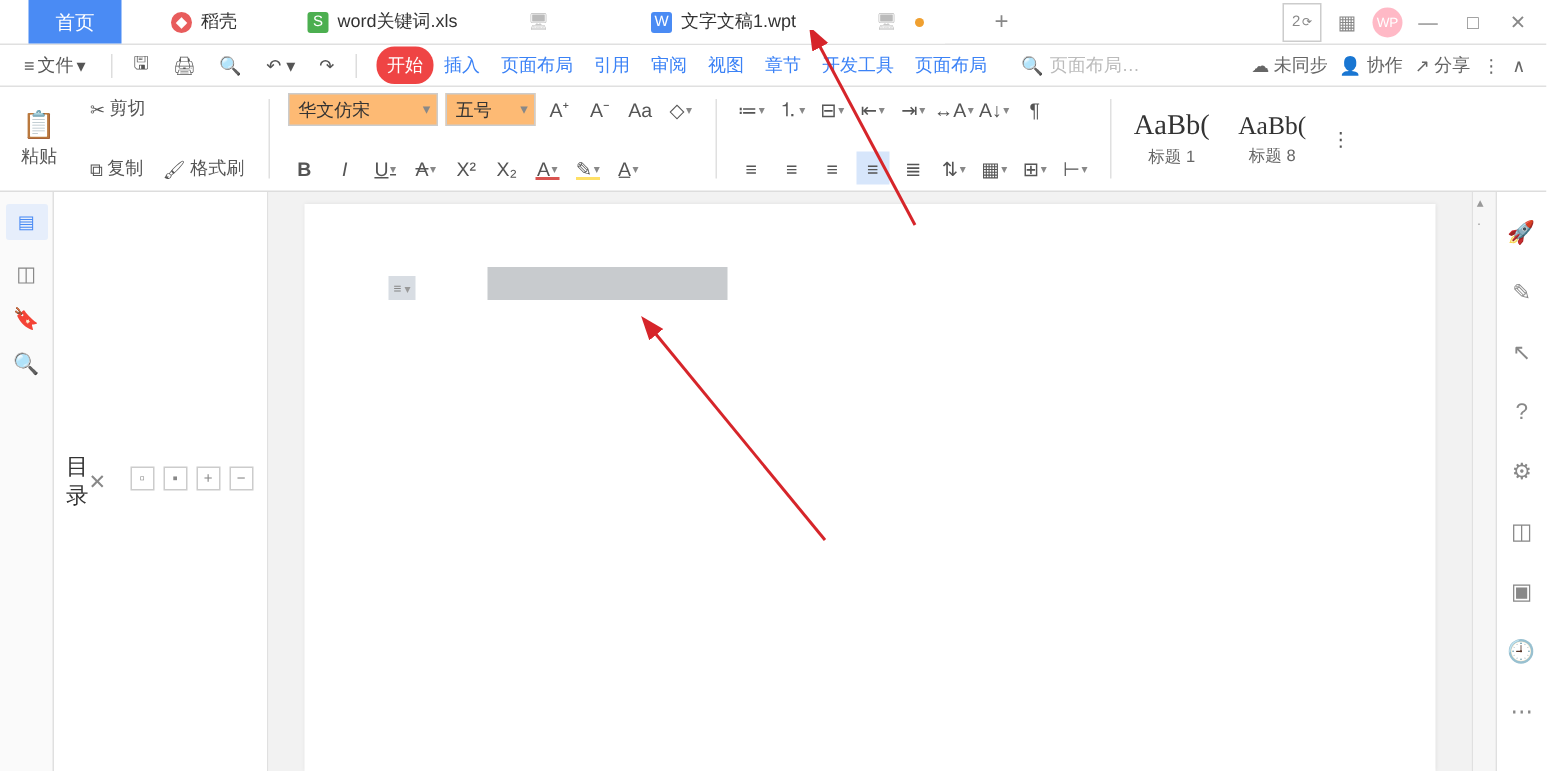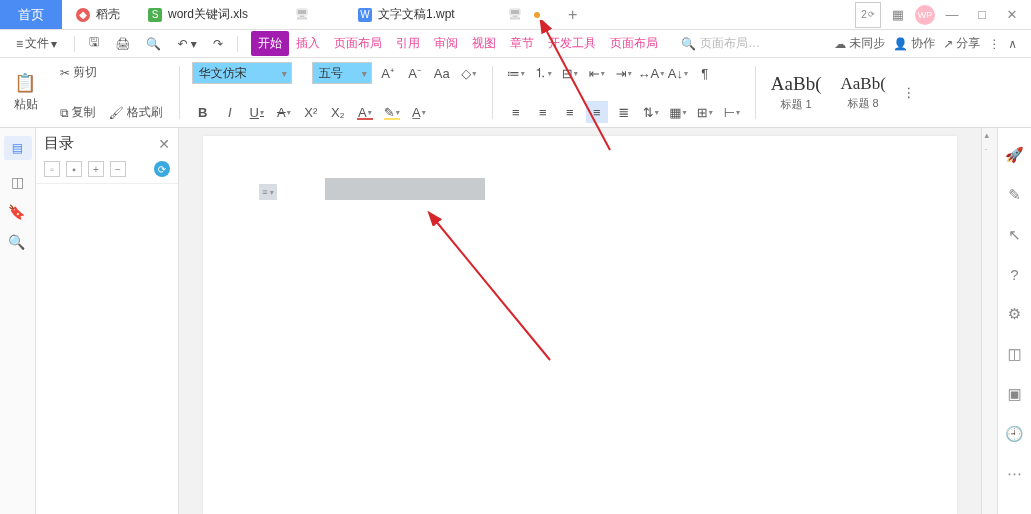--- a/index.html
+++ b/index.html
@@ -1,73 +1,73 @@
 <!DOCTYPE html>
 <html><head>
 <meta charset="utf-8">
 <style>
 * { box-sizing: border-box; margin: 0; padding: 0; font-family: "Microsoft YaHei", sans-serif; }
 body { width: 1031px; height: 514px; background: #fff; overflow: hidden; position: relative; font-size: 12px; color: #333; }
 
 
 .titlebar { height: 30px; display: flex; align-items: stretch; background: #fff; border-bottom: 1px solid #e0e0e0; }
-.titlebar .tab { display: flex; align-items: center; padding: 0 14px; gap: 6px; position: relative; cursor: pointer; }
+.titlebar .tab { display: flex; align-items: center; padding: 0 14px; gap: 6px; position: relative; cursor: pointer; margin-left: 19px; }
 .titlebar .tab.home { background: #4a8bf4; color: #fff; padding: 0 18px; font-size: 13px; }
 .titlebar .tab-close { width: 7px; height: 7px; font-size: 10px; color: #aaa; cursor: pointer; margin-left: 8px; }
 .tab-ico { width: 14px; height: 14px; display: inline-flex; align-items: center; justify-content: center; border-radius: 2px; font-size: 10px; color: #fff; }
 .ico-red { background: #e85c5c; border-radius: 50%; }
 .ico-green { background: #4caf50; }
 .ico-blue { background: #4a8bf4; }
 .spacer { flex: 1; }
 .sys-btns { display: flex; align-items: center; gap: 4px; padding-right: 6px; }
 .sys-btn { width: 26px; height: 26px; display: flex; align-items: center; justify-content: center; color: #888; cursor: pointer; font-size: 13px; border: 1px solid transparent; }
 .sys-btn.box { border: 1px solid #ccc; font-size: 10px; }
 .avatar { width: 20px; height: 20px; border-radius: 50%; background: #ffb9c6; color: #fff; font-size: 9px; display: flex; align-items: center; justify-content: center; }
 .dot-indicator { width: 6px; height: 6px; border-radius: 50%; background: #f0a030; margin-left: 6px; }
 .pc-ico { font-size: 11px; color: #bbb; margin-left: 8px; }
 
 
 .menubar { height: 28px; display: flex; align-items: center; padding: 0 8px; gap: 6px; border-bottom: 1px solid #e0e0e0; font-size: 12px; }
 .menubar .mb-btn { padding: 2px 5px; cursor: pointer; color: #555; display: inline-flex; align-items: center; gap: 2px; }
 .menubar .mb-btn.file { padding: 2px 8px; }
 .menubar .sep { width: 1px; height: 16px; background: #ddd; margin: 0 3px; }
 .ribbon-tabs { display: flex; gap: 0; margin-left: 4px; }
-.ribbon-tab { padding: 4px 7px; cursor: pointer; color: #ec4899; }
-.ribbon-tab.active { background: #a21caf; color: #fff; border-radius: 2px; text-align: center; }
+.ribbon-tab { padding: 4px 7px; cursor: pointer; color: #3b82f6; }
+.ribbon-tab.active { background: #ef4444; color: #fff; border-radius: 12px; text-align: center; }
 .search-box { display: flex; align-items: center; gap: 4px; color: #bbb; margin-left: 10px; }
 .right-tools { display: flex; align-items: center; gap: 8px; margin-left: auto; padding-right: 6px; }
 .right-tool { display: flex; align-items: center; gap: 3px; color: #666; cursor: pointer; }
 
 
 .ribbon { height: 70px; border-bottom: 1px solid #ddd; display: flex; align-items: stretch; padding: 4px 6px; gap: 6px; }
 .group { display: flex; flex-direction: column; justify-content: space-between; padding: 0 4px; }
 .group-row { display: flex; align-items: center; gap: 5px; }
 .vsep { width: 1px; background: #e0e0e0; margin: 4px 2px; }
 .big-btn { display: flex; flex-direction: column; align-items: center; justify-content: center; gap: 2px; padding: 2px 6px; cursor: pointer; color: #555; width: 40px; }
 .big-btn .ico { font-size: 18px; }
 .small-btn { padding: 2px 4px; cursor: pointer; color: #555; display: inline-flex; align-items: center; gap: 3px; }
-.font-select { border: 1px solid #ccc; height: 22px; padding: 0 18px 0 6px; display: flex; align-items: center; position: relative; cursor: pointer; min-width: 100px; background: #7dd3fc; }
-.font-select.size { min-width: 60px; margin-left: 15px; }
+.font-select { border: 1px solid #ccc; height: 22px; padding: 0 18px 0 6px; display: flex; align-items: center; position: relative; cursor: pointer; min-width: 100px; background: #fdba74; }
+.font-select.size { min-width: 60px; }
 .font-select::after { content: "▾"; position: absolute; right: 4px; color: #888; font-size: 10px; }
 .fmt-btn { width: 22px; height: 22px; display: flex; align-items: center; justify-content: center; cursor: pointer; color: #555; font-size: 13px; position: relative; }
 .fmt-btn.dd::after { content: "▾"; font-size: 8px; color: #888; margin-left: 1px; }
 .fmt-btn.active { background: #d7e6fb; }
 .underline-bar { position: absolute; bottom: 3px; left: 3px; right: 3px; height: 2px; }
 .style-item { display: flex; flex-direction: column; align-items: center; padding: 2px 6px; cursor: pointer; border: 1px solid transparent; gap: 2px; }
 .style-item.sel { border: 1px solid #94bef0; background: #eaf2fd; }
 .style-prev { font-family: serif; }
 .style-label { font-size: 11px; color: #666; }
 
 
 .workspace { position: absolute; top: 128px; bottom: 0; left: 0; right: 0; display: flex; }
 .iconbar { width: 36px; border-right: 1px solid #e0e0e0; display: flex; flex-direction: column; align-items: center; padding-top: 8px; gap: 14px; background: #fafafa; }
 .iconbar .ib-active { background: #e6eefb; width: 28px; height: 24px; display: flex; align-items: center; justify-content: center; border-radius: 2px; color: #4a8bf4; }
 .iconbar .ib { color: #888; cursor: pointer; font-size: 14px; }
 
-.nav-panel { width: 143px; border-right: 1px solid #e0e0e0; background: #fff; display: flex; flex-direction: column; }
+.nav-panel { width: 143px; border-right: 1px solid #e0e0e0; background: #fff; display: flex; flex-direction: row; }
 .nav-head { display: flex; align-items: center; justify-content: space-between; padding: 6px 8px; font-size: 15px; }
 .nav-close { color: #888; cursor: pointer; font-size: 14px; }
 .nav-tools { display: flex; align-items: center; gap: 6px; padding: 2px 8px 6px 8px; }
 .nav-tool { width: 16px; height: 16px; border: 1px solid #ccc; display: flex; align-items: center; justify-content: center; font-size: 10px; color: #888; cursor: pointer; }
 .nav-tool.round { border: none; background: #39a9e0; border-radius: 50%; color: #fff; }
 .nav-body { flex: 1; border-top: 1px solid #eee; }
 
 .doc-area { flex: 1; background: #f2f2f2; position: relative; }
 .doc-page { position: absolute; left: 24px; top: 8px; right: 24px; bottom: 0; background: #fff; box-shadow: 0 0 3px rgba(0,0,0,.08); }
 .doc-mark { position: absolute; left: 56px; top: 48px; width: 18px; height: 16px; background: #d8dde3; display: flex; align-items: center; justify-content: center; font-size: 9px; color: #888; }

